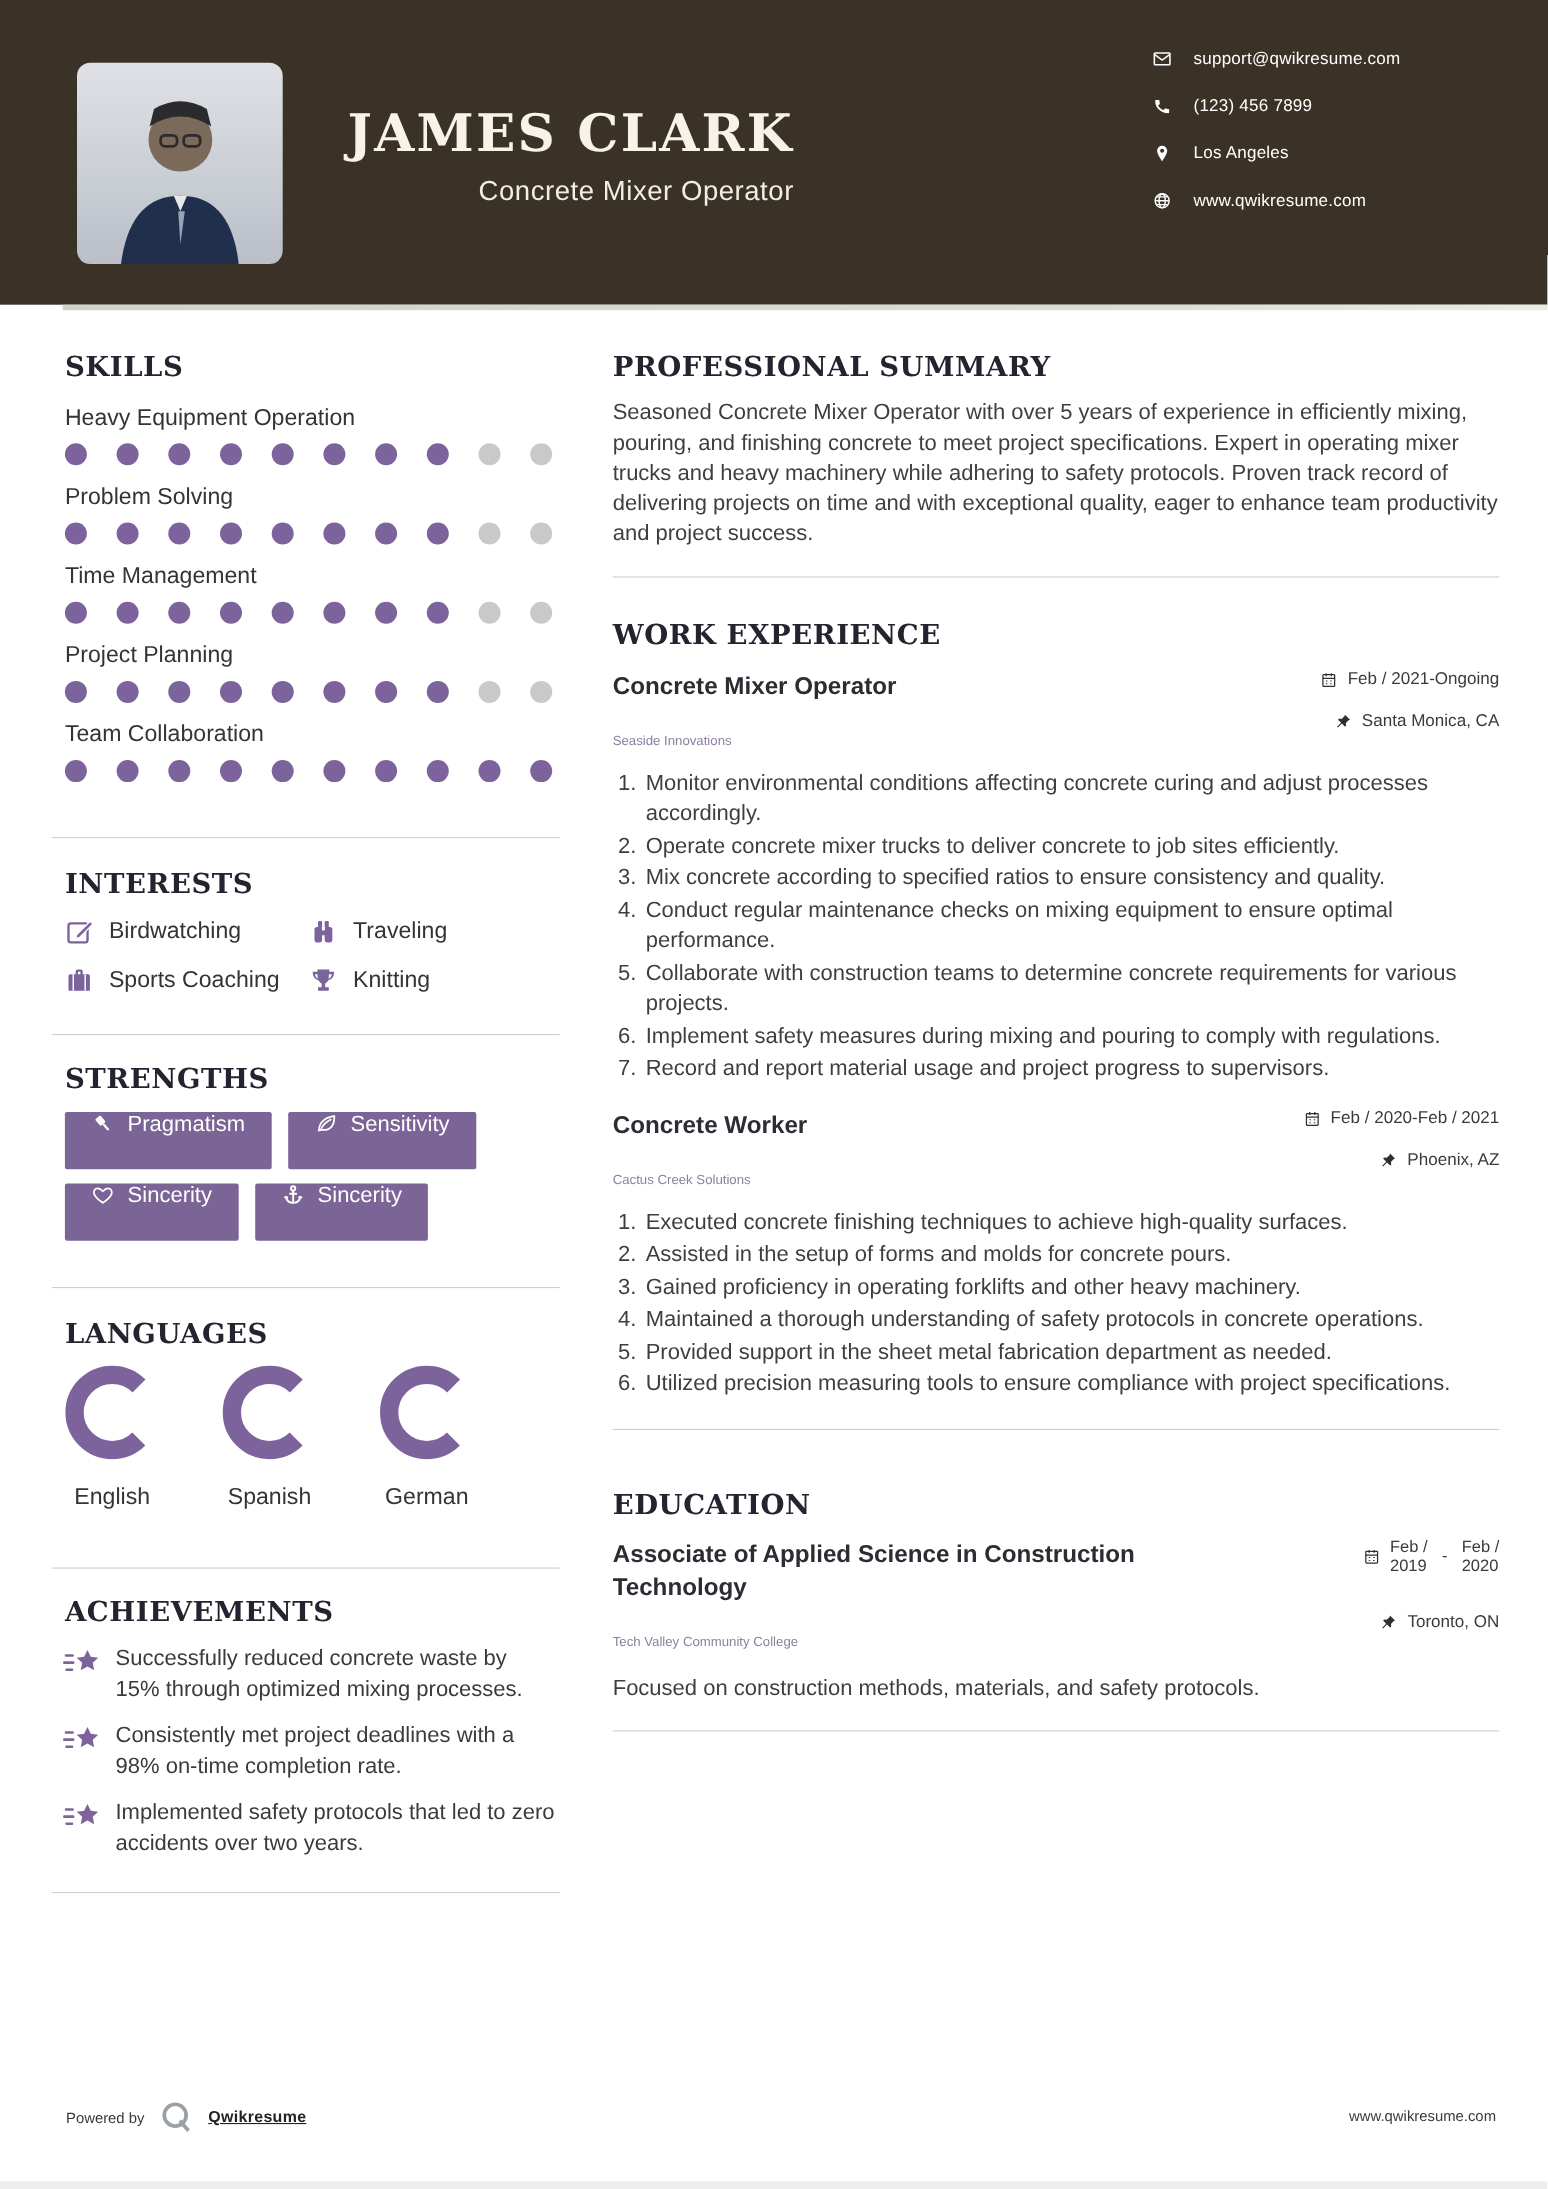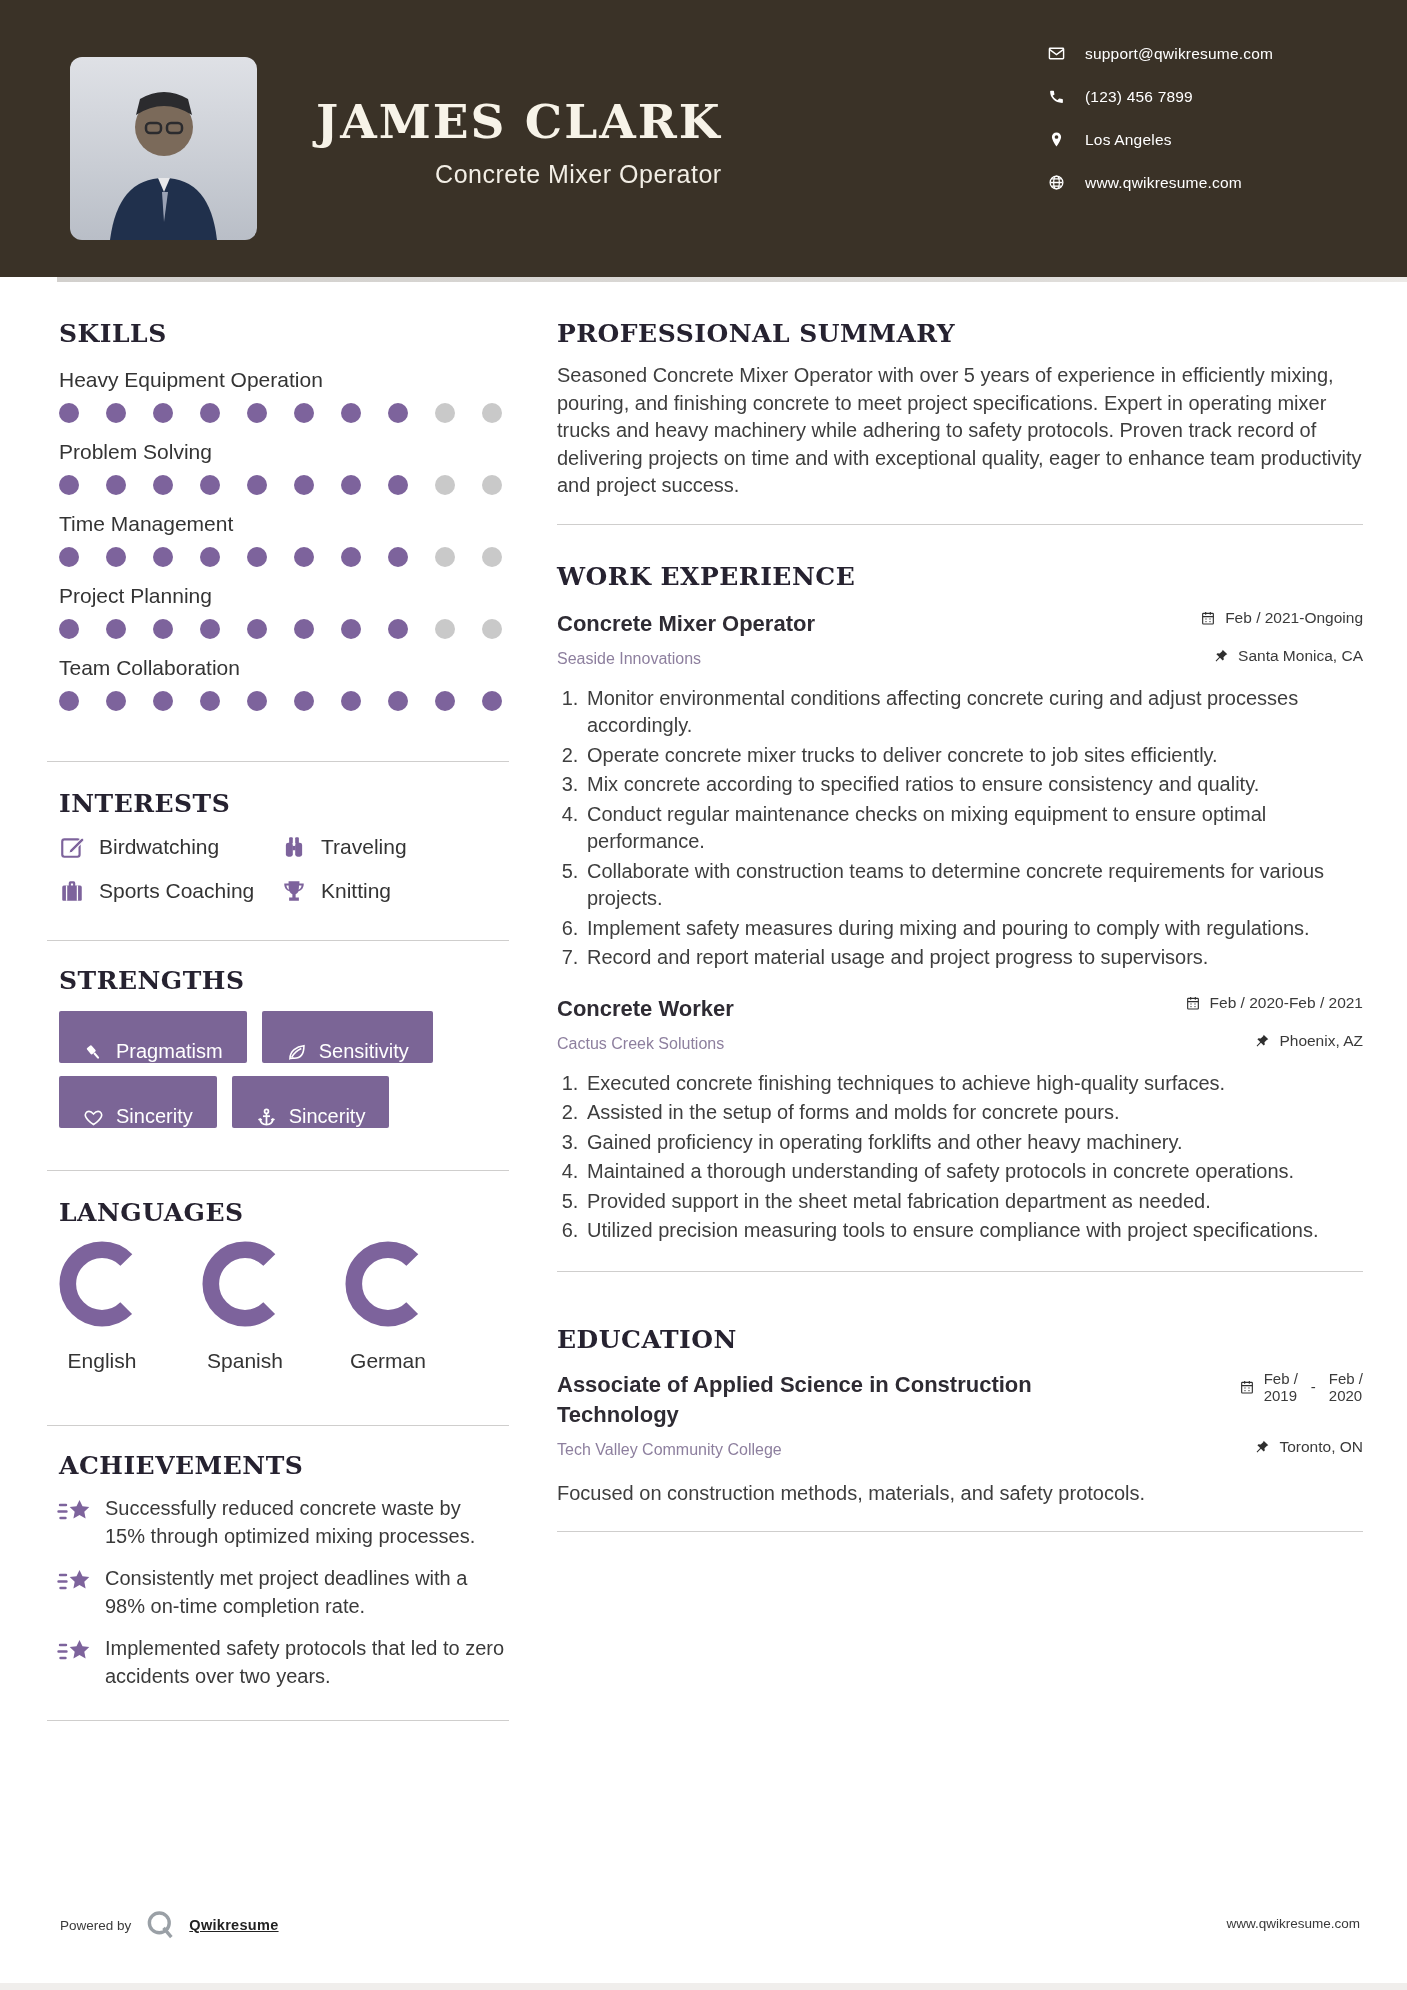--- a/index.html
+++ b/index.html
@@ -51,21 +51,21 @@
   .skills-list{margin-top:16px;}
 
   
   .int-grid{display:grid;grid-template-columns:222px 1fr;row-gap:18px;margin-left:12px;margin-top:14px;}
   .int-item{display:flex;align-items:center;gap:14px;font-size:21px;color:#343434;}
   .int-item .ic{width:26px;height:26px;color:var(--accent);flex:0 0 26px;}
   .int-item .ic svg{width:100%;height:100%;display:block;}
 
   
   .badges{display:flex;flex-wrap:wrap;gap:13px 15px;margin-left:12px;margin-top:14px;max-width:440px;}
-  .badge{display:inline-flex;align-items:flex-end;gap:12px;height:52px;padding:0 24px;
+  .badge{display:inline-flex;align-items:flex-start;gap:12px;height:52px;padding:0 24px;
     background:var(--badge-bg);color:#fff;font-size:20px;border-radius:2px;}
   .badge .ic{width:21px;height:21px;color:#fff;flex:0 0 21px;}
   .badge .ic svg{width:100%;height:100%;display:block;}
 
   
   .langs{display:flex;gap:57px;margin-left:12px;margin-top:12px;}
   .lang{width:86px;display:flex;flex-direction:column;align-items:center;}
   .lang svg{width:86px;height:86px;display:block;}
   .lang-label{margin-top:20px;font-size:21px;color:#343434;line-height:28px;}
 
@@ -75,21 +75,21 @@
   .ach-item .ic{width:36px;height:34px;color:var(--accent);flex:0 0 36px;margin-top:2px;}
   .ach-item .ic svg{width:100%;height:100%;display:block;}
   .ach-text{font-size:20px;line-height:28px;color:#3a3a3a;}
 
   
   .summary-text{margin-top:12px;font-size:20px;line-height:27.5px;color:var(--body);}
   .job{margin-top:16px;}
   .job+ .job{margin-top:22px;}
   .row-split{display:flex;justify-content:space-between;align-items:flex-start;}
   .job-title-line{font-size:22px;font-weight:bold;color:#2e2b33;line-height:30px;}
-  .company{font-size:16px;color:var(--muted-purple);line-height:28px;margin-top:6px;text-align:center;}
+  .company{font-size:12px;color:var(--muted-purple);line-height:28px;margin-top:20px;text-align:center;}
   .meta{display:flex;align-items:center;gap:9px;font-size:15.5px;color:#3a3a3a;white-space:nowrap;}
   .meta .ic{width:16px;height:16px;color:#2f2f2f;flex:0 0 16px;}
   .meta .ic svg{width:100%;height:100%;display:block;}
   .meta.loc{margin-top:8px;}
   ol.duties{margin:12px 0 0 0;padding-left:27px;}
   ol.duties li{font-size:20px;line-height:27.5px;color:var(--body);padding-left:3px;margin-bottom:2px;}
   .degree{font-size:22px;font-weight:bold;color:#2e2b33;line-height:30px;max-width:540px;}
   .stack{display:inline-flex;flex-direction:column;font-size:15px;line-height:17px;color:#3a3a3a;}
   .dash{margin:0 4px;font-size:15px;}
   .edu-desc{margin-top:16px;font-size:20px;line-height:27.5px;color:var(--body);}

